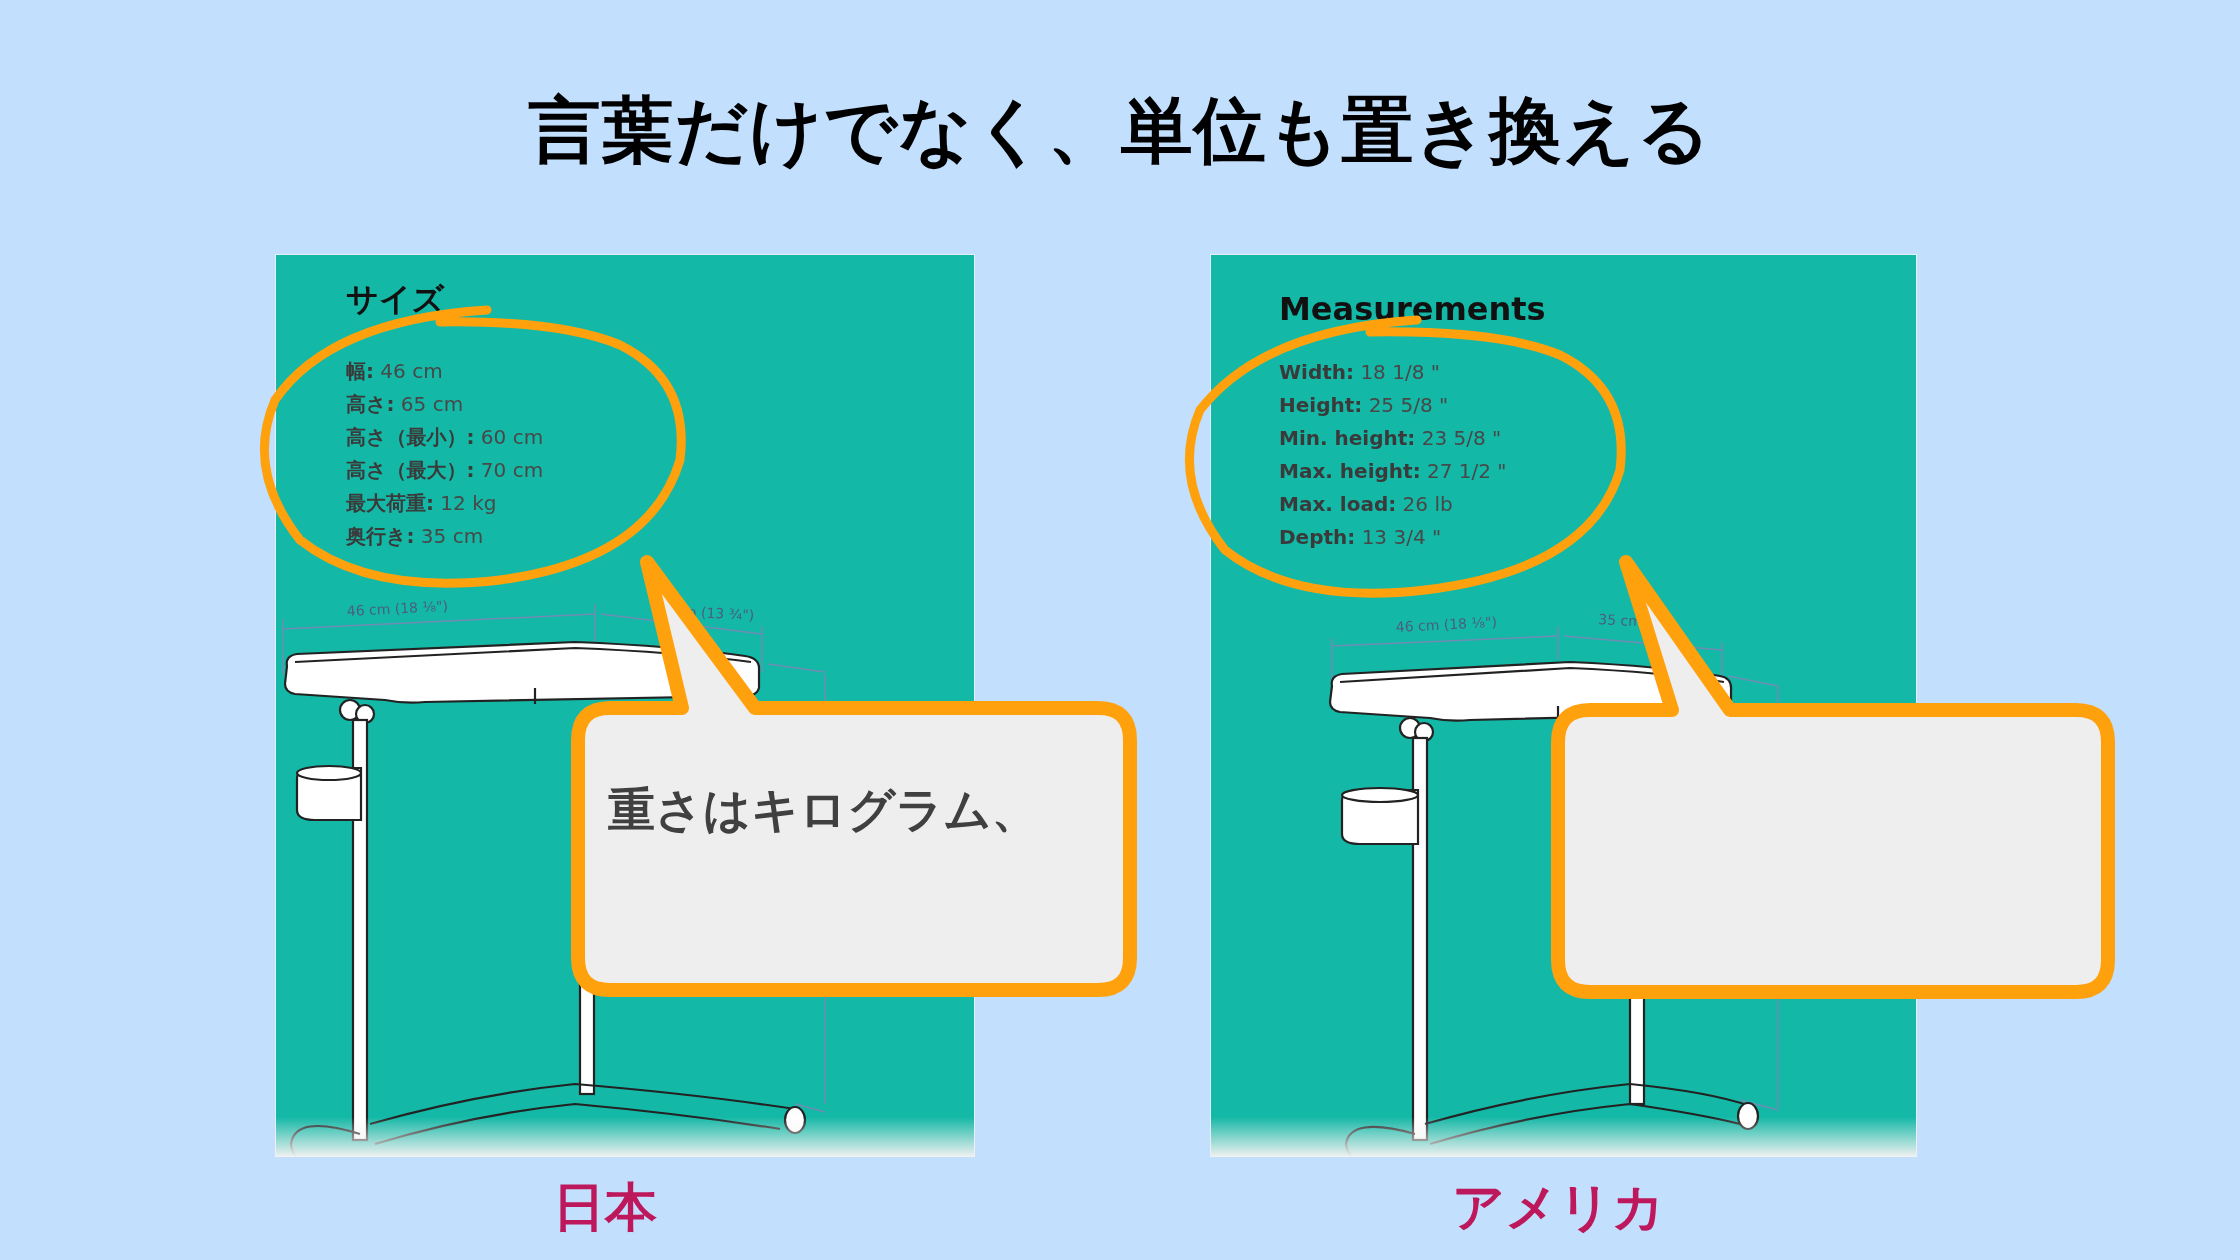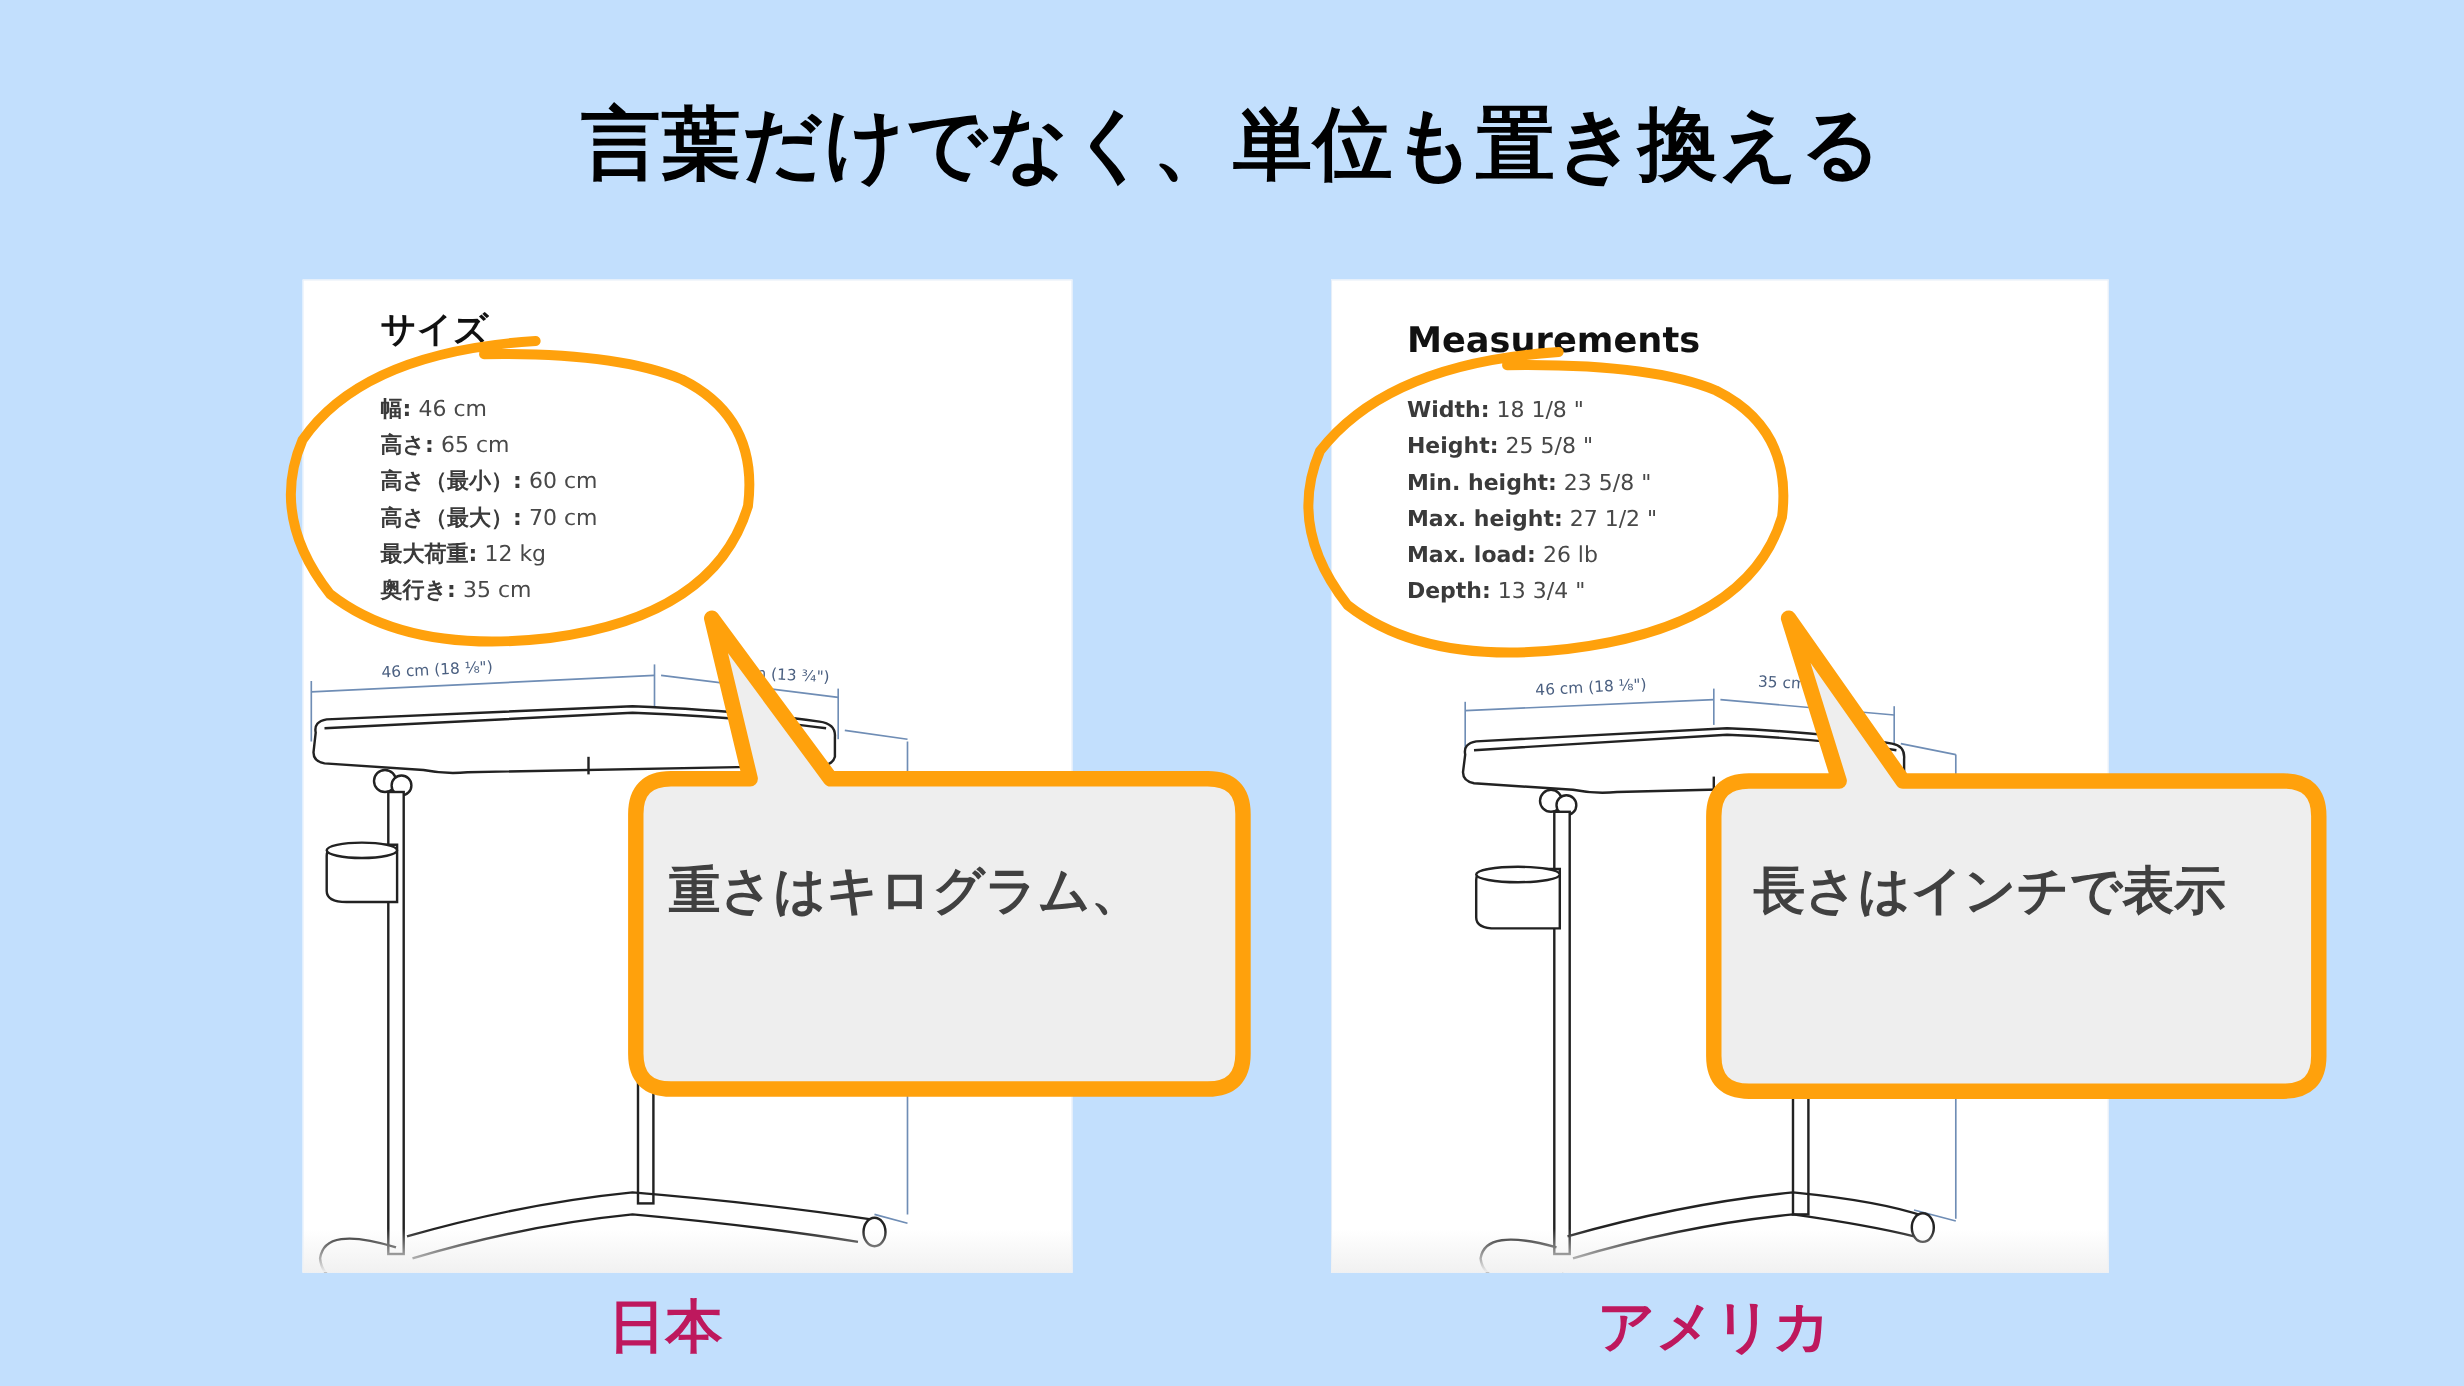--- a/index.html
+++ b/index.html
@@ -7,21 +7,21 @@
     width:2240px; height:1260px; overflow:hidden; position:relative;
     background:#c2dffd;
     font-family:"DejaVu Sans", "Liberation Sans", sans-serif;
   }
   .title {
     position:absolute; left:0; top:86px; width:2240px; text-align:center;
     font-size:72px; font-weight:bold; color:#000; letter-spacing:1px;
     line-height:88px;
   }
   .panel {
-    position:absolute; top:254px; height:903px; background:#ffffff;
+    position:absolute; top:254px; height:903px; background:#14b8a6;
     box-shadow:0 0 0 1px #e6eef8 inset;
   }
   .panel-left { left:275px; width:700px; }
   .panel-right { left:1210px; width:707px; }
   .panel .fade {
     position:absolute; left:0; right:0; bottom:0; height:40px;
     background:linear-gradient(to bottom, rgba(255,255,255,0), #f1f1f1);
   }
   .spec-heading {
     position:absolute; font-size:32px; font-weight:bold; color:#111;
@@ -153,17 +153,16 @@
 
   <path d="M610 708 L682 708 L647 562 L755 708 L1098 708 Q1130 708 1130 740 L1130 958 Q1130 990 1098 990 L610 990 Q578 990 578 958 L578 740 Q578 708 610 708 Z" fill="#eeeeee" stroke="#ffa10c" stroke-width="14" stroke-linejoin="round"></path>
 
   <path d="M1590 710 L1672 710 L1626 562 L1730 710 L2076 710 Q2108 710 2108 742 L2108 960 Q2108 992 2076 992 L1590 992 Q1558 992 1558 960 L1558 742 Q1558 710 1590 710 Z" fill="#eeeeee" stroke="#ffa10c" stroke-width="14" stroke-linejoin="round"></path>
 </svg>
 
 <div class="bubble-text" style="left:608px; top:776px;">
   <div>重さはキログラム、</div>
 </div>
 <div class="bubble-text" style="left:1594px; top:776px;">
-  <div>長さはインチで表示</div>
 </div>
 
 <div class="country-label" style="left:553px;">日本</div>
 <div class="country-label" style="left:1452px;">アメリカ</div>
 
 </body></html>

